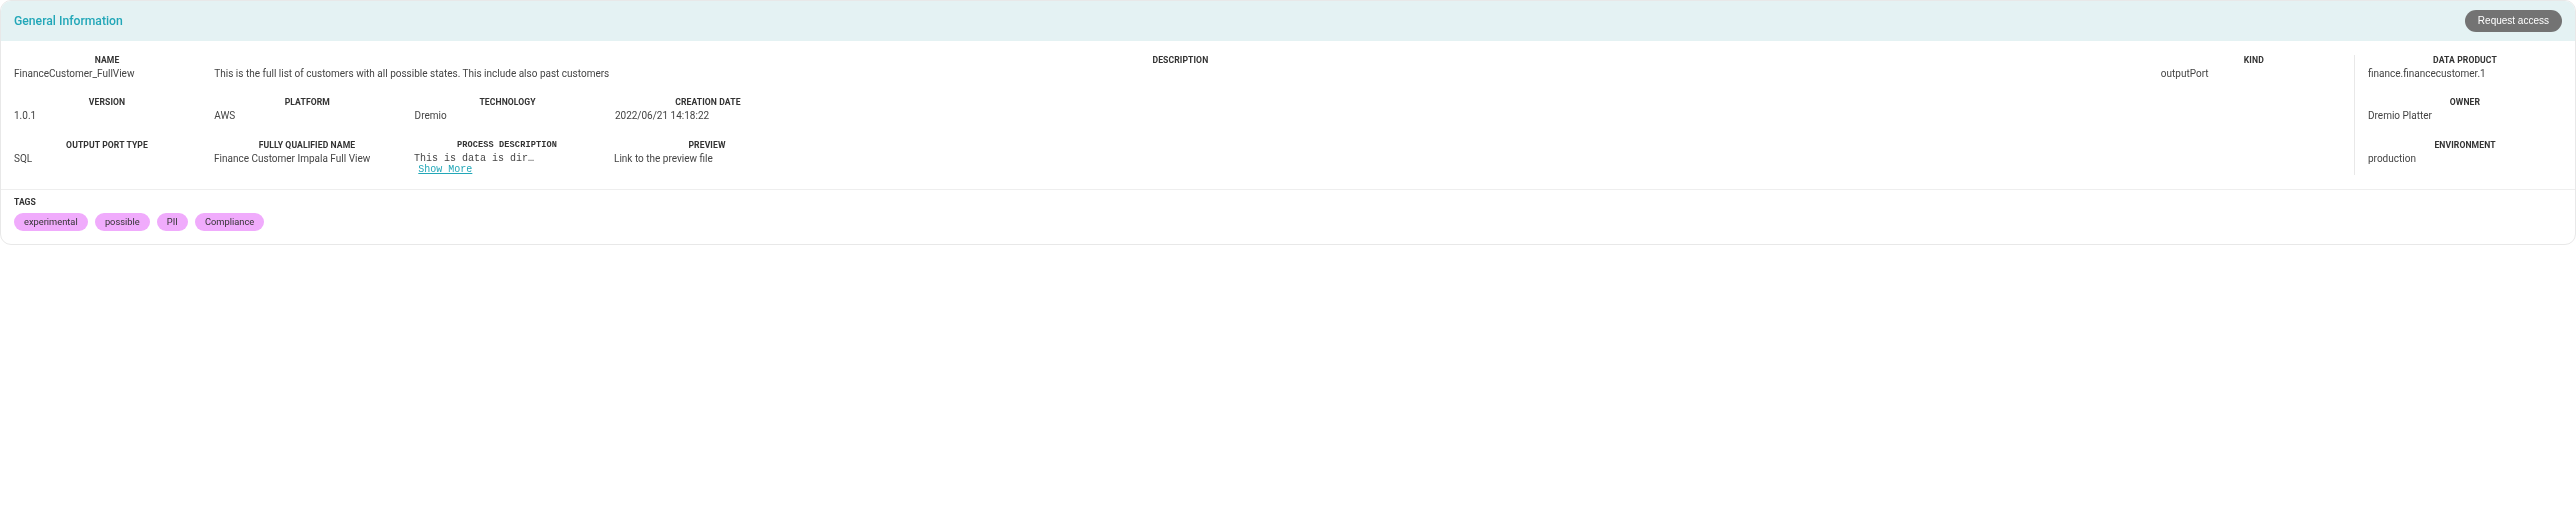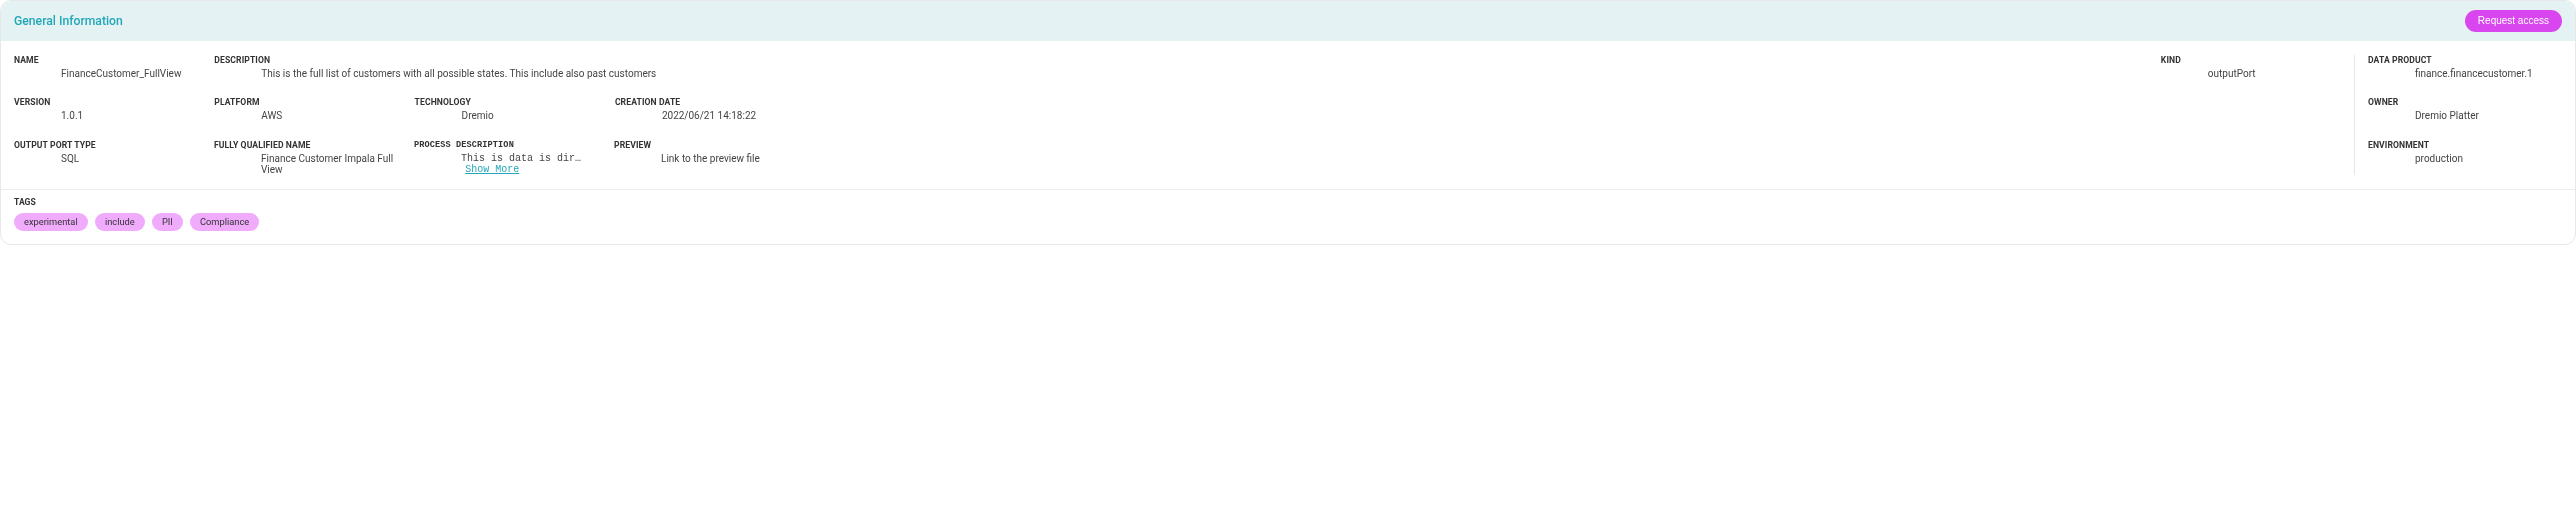--- a/index.html
+++ b/index.html
@@ -17,21 +17,21 @@
     justify-content: space-between;
     background: #e4f2f3;
     padding: 8.6px 13px;
   }
   .header-title {
     color: #22a7b8;
     font-size: 12.2px;
     font-weight: 500;
   }
   .request-btn {
-    background: #d946ef;
+    background: #737373;
     color: #fff;
     border: none;
     border-radius: 13px;
     padding: 5.7px 13px;
     font-size: 10px;
     font-weight: 500;
     cursor: pointer;
   }
   .body {
     padding: 14.3px 13px 4.3px 13px;
@@ -51,22 +51,22 @@
     margin-left: 7.2px;
     display: flex;
     flex-direction: column;
     gap: 18.6px;
   }
   .row1 { display: flex; gap: 14.3px; }
   .row2 { display: flex; gap: 14.3px; }
   .row3 { display: flex; gap: 14px; }
 
   .field { display: flex; flex-direction: column; gap: 2.9px; min-width: 0; }
-  .field .label { font-size: 8.6px; font-weight: 700; color: #333; letter-spacing: 0.1px; }
-  .field .value { font-size: 10px; color: #444; margin-left: 47px; }
+  .field .label { font-size: 8.6px; font-weight: 700; color: #333; letter-spacing: 0.1px; text-align: center; }
+  .field .value { font-size: 10px; color: #444; }
 
   
   .col-name   { flex: 0 0 186px; }
   .col-desc   { flex: 1 1 auto; }
   .col-kind   { flex: 0 0 186px; }
 
   .col-ver    { flex: 0 0 186px; }
   .col-plat   { flex: 0 0 186px; }
   .col-tech   { flex: 0 0 186px; }
   .col-cdate  { flex: 0 0 186px; }
@@ -200,19 +200,19 @@
       </div>
     </div>
   </div>
 
   <div class="bottom-rule"></div>
 
   <div class="tags-section">
     <div class="tags-label">TAGS</div>
     <div class="tags-row">
       <span class="tag">experimental</span>
-      <span class="tag">include</span>
+      <span class="tag">possible</span>
       <span class="tag">PII</span>
       <span class="tag">Compliance</span>
     </div>
   </div>
 </div>
 
 
 </body></html>

